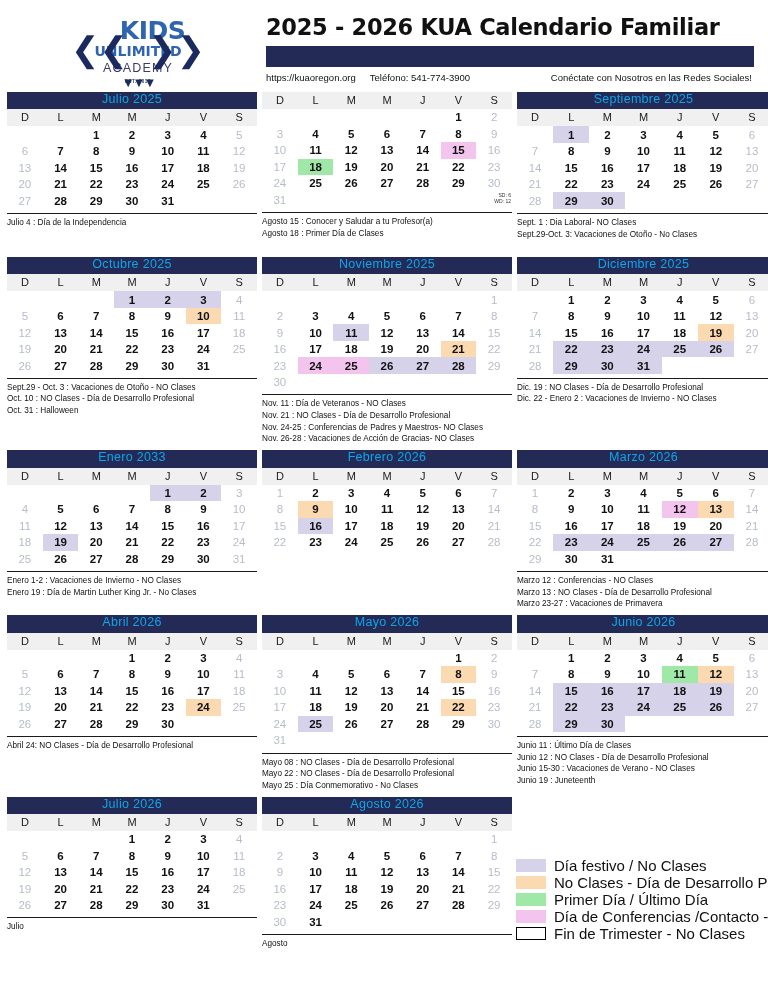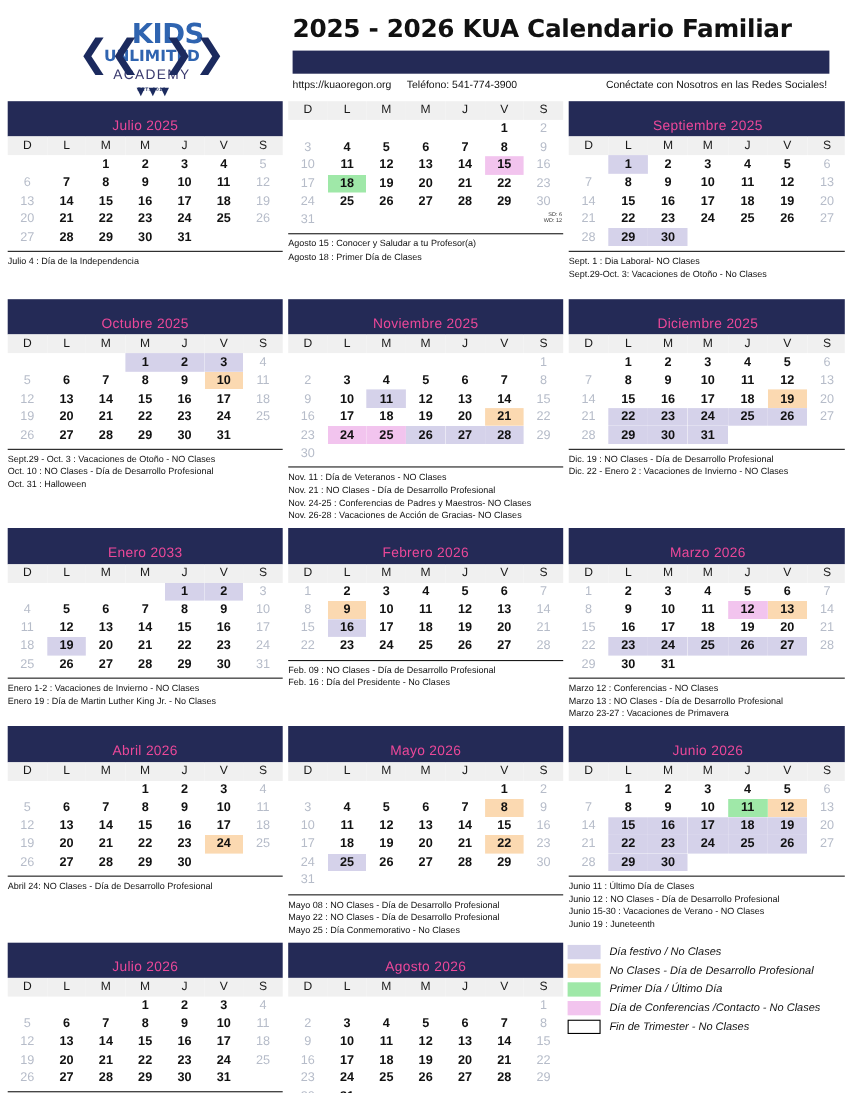--- a/index.html
+++ b/index.html
@@ -125,26 +125,26 @@
     display: grid;
     grid-template-columns: 250px 250px 253px;
     column-gap: 5px;
     padding: 0 7px;
   }
   .month {
     margin-bottom: 0px;
   }
   .m-title {
     background: #242a56;
-    color: #ec4899;
+    color: #0ea5e9;
     text-align: center;
     font-size: 12.5px;
     font-weight: normal;
     letter-spacing: 0.3px;
-    padding: 15px 0 3px 0;
+    padding: 0 0 3px 0;
     line-height: 1.15;
   }
   table.cal {
     width: 100%;
     border-collapse: collapse;
     table-layout: fixed;
   }
   table.cal th {
     background: #f0f0f0;
     font-size: 11px;
@@ -212,24 +212,23 @@
     width: 30px; height: 13px;
     margin-right: 8px;
     flex: 0 0 auto;
   }
   .sw-holiday { background: #d5d2ea; }
   .sw-pd      { background: #fbd9b1; }
   .sw-first   { background: #9fe8a8; }
   .sw-conf    { background: #f2c4ee; }
   .sw-term    { background: #ffffff; border: 1.8px solid #000; }
   .legend-label {
-    font-size: 10px;
+    font-size: 15px;
     color: #111111;
     white-space: nowrap;
-    font-style: italic;
   }
 </style>
 </head>
 <body>
 
 <div class="page">
 
   <div class="header">
     <div class="logo-wrap">
       <div class="logo">
@@ -791,24 +790,20 @@
               <td class="we"><span>22</span></td>
               <td class=""><span>23</span></td>
               <td class=""><span>24</span></td>
               <td class=""><span>25</span></td>
               <td class=""><span>26</span></td>
               <td class=""><span>27</span></td>
               <td class="we"><span>28</span></td>
             </tr>
           </tbody>
         </table>
-        <div class="notes" style="min-height: 44px;">
-          <div class="nline">Feb. 09 : NO Clases - Día de Desarrollo Profesional</div>
-          <div class="nline">Feb. 16 : Día del Presidente - No Clases</div>
-        </div>
       </div>
       <div class="month">
         <div class="m-title">Marzo 2026</div>
         <table class="cal">
           <thead>
             <tr>
               <th>D</th>
               <th>L</th>
               <th>M</th>
               <th>M</th>

